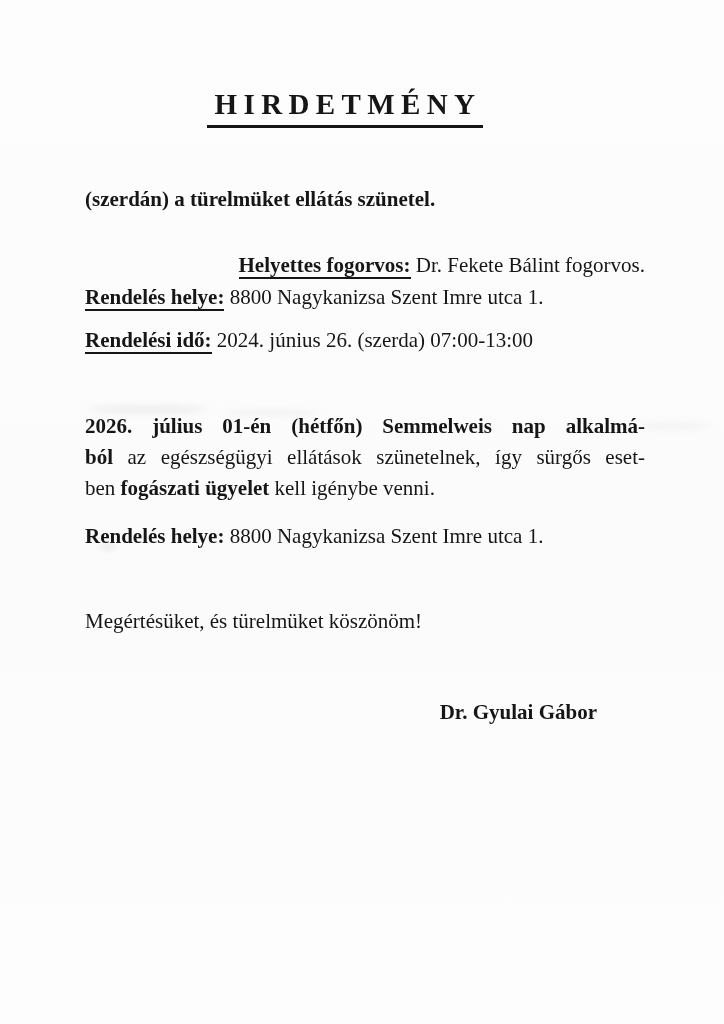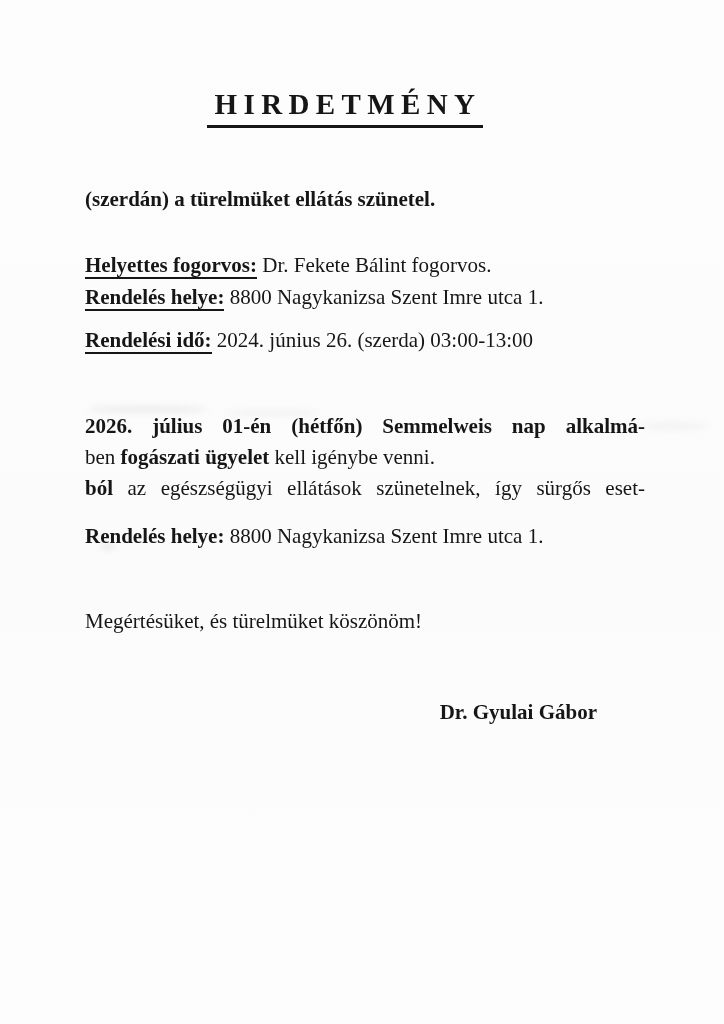--- a/index.html
+++ b/index.html
@@ -31,21 +31,21 @@
     white-space: nowrap;
   }
 
   
   .block .line { line-height: 31px; }
   .block .line.just { text-align: justify; text-align-last: justify; }
   .b { font-weight: bold; }
   .u { border-bottom: 2px solid currentColor; padding-bottom: 0px; }
 
   .intro        { margin-top: 56px; }
-  .substitute   { margin-top: 35px; }
+  .substitute   { margin-top: 35px; text-align: right; }
   .location1    { margin-top: 1px; }
   .time1        { margin-top: 12px; }
   .semmelweis   { margin-top: 55px; }
   .location2    { margin-top: 17px; }
   .time2        { margin-top: 11px; }
   .closing      { margin-top: 54px; line-height: 31px; }
 
   .signature {
     margin-top: 60px;
     margin-left: auto;
@@ -85,27 +85,27 @@
 
   <div class="block substitute">
       <div class="line"><span class="b u">Helyettes fogorvos:</span><span> Dr. Fekete Bálint fogorvos.</span></div>
     </div>
 
   <div class="block location1">
       <div class="line"><span class="b u">Rendelés helye:</span><span> 8800 Nagykanizsa Szent Imre utca 1.</span></div>
     </div>
 
   <div class="block time1">
-      <div class="line"><span class="b u">Rendelési idő:</span><span> 2024. június 26. (szerda) 03:00-13:00</span></div>
+      <div class="line"><span class="b u">Rendelési idő:</span><span> 2024. június 26. (szerda) 07:00-13:00</span></div>
     </div>
 
   <div class="block semmelweis">
       <div class="line just"><span class="b">2026. július 01-én (hétfőn) Semmelweis nap alkalmá-</span></div>
+      <div class="line just"><span class="b">ból</span><span> az egészségügyi ellátások szünetelnek, így sürgős eset-</span></div>
       <div class="line"><span>ben </span><span class="b">fogászati ügyelet</span><span> kell igénybe venni.</span></div>
-      <div class="line just"><span class="b">ból</span><span> az egészségügyi ellátások szünetelnek, így sürgős eset-</span></div>
     </div>
 
   <div class="block location2">
       <div class="line"><span class="b">Rendelés helye:</span><span> 8800 Nagykanizsa Szent Imre utca 1.</span></div>
     </div>
 
 
   <div class="closing">Megértésüket, és türelmüket köszönöm!</div>
 
   <div class="signature">

